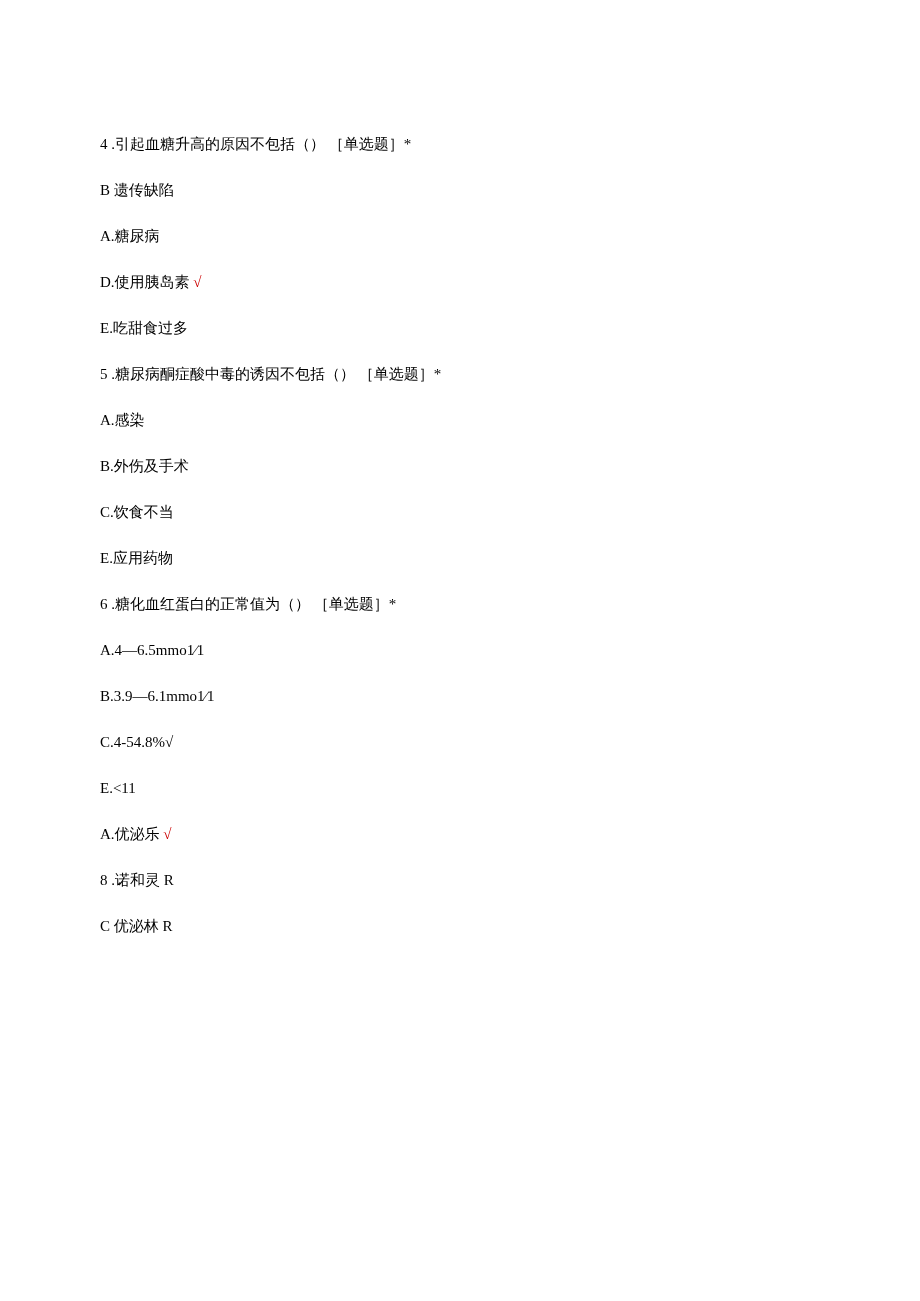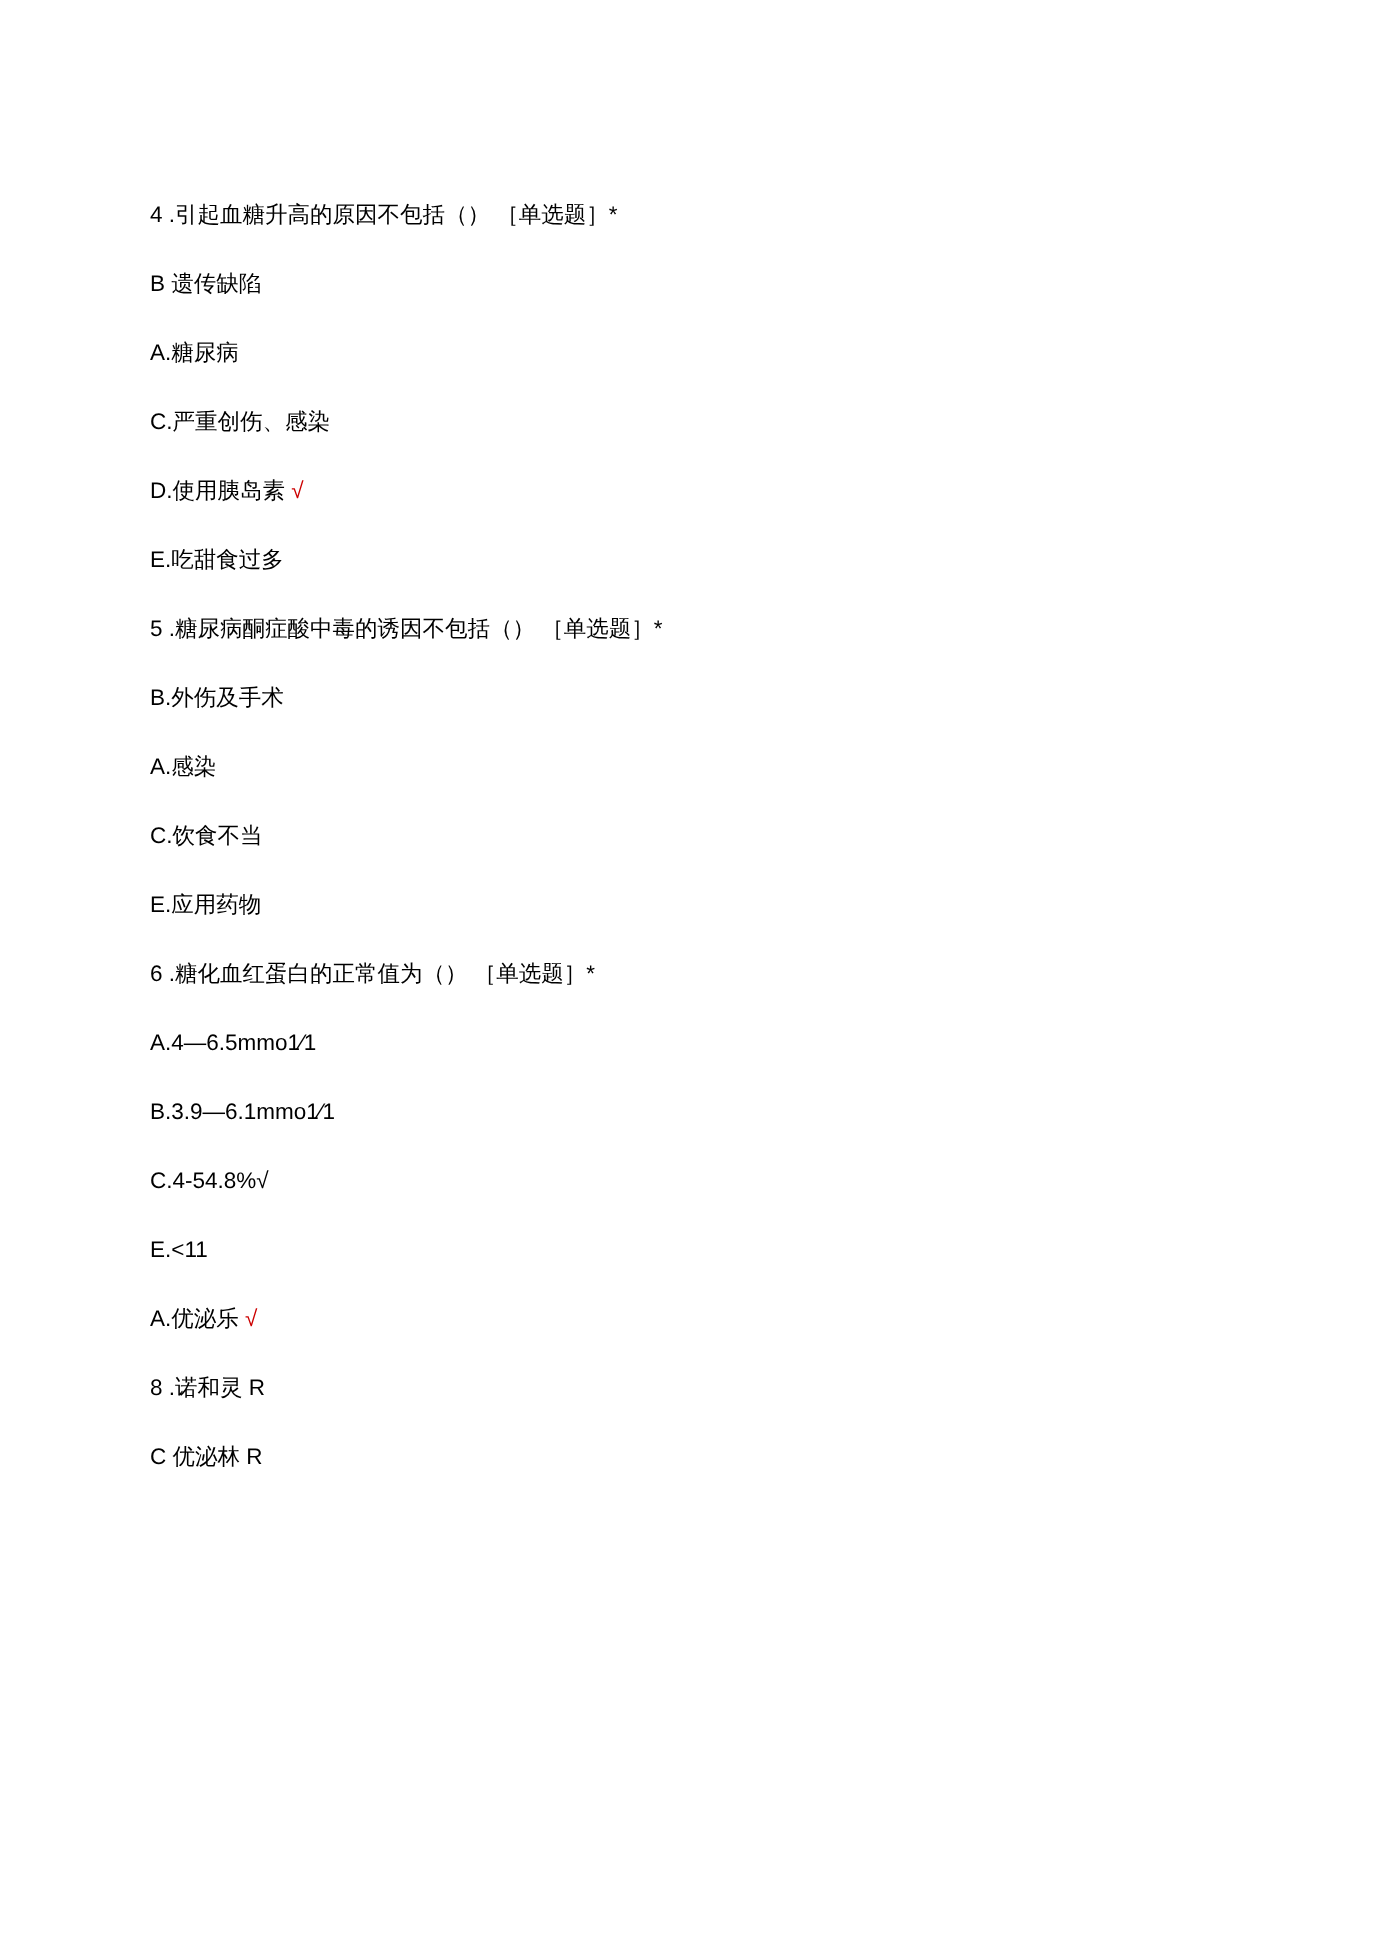--- a/index.html
+++ b/index.html
@@ -1,18 +1,19 @@
 <!DOCTYPE html>
 <html><head>
   <meta charset="utf-8">
   <style>
     * {
       margin: 0;
       padding: 0;
       box-sizing: border-box;
+      font-family: Liberation Serif, serif;
     }
     body {
       background: #ffffff;
       width: 920px;
       min-height: 1301px;
       font-family: "Microsoft YaHei", "SimSun", Arial, sans-serif;
       font-size: 15px;
       line-height: 1.6;
       color: #000000;
       padding: 110px 100px 80px 100px;
@@ -36,28 +37,27 @@
     }
   </style>
 </head>
 <body>
 
 <div id="content">
     <div class="question-block">
       <div class="question-text"><span class="question-number">4</span><span>  .引起血糖升高的原因不包括（） ［单选题］*</span></div>
       <div class="option"><span>B 遗传缺陷</span></div>
       <div class="option"><span>A.糖尿病</span></div>
-      <div class="option"><span>C.严重创伤、感染</span></div>
       <div class="option"><span>D.使用胰岛素</span><span class="check-mark"> √</span></div>
       <div class="option"><span>E.吃甜食过多</span></div>
     </div>
     <div class="question-block">
       <div class="question-text"><span class="question-number">5</span><span>  .糖尿病酮症酸中毒的诱因不包括（） ［单选题］*</span></div>
+      <div class="option"><span>A.感染</span></div>
       <div class="option"><span>B.外伤及手术</span></div>
-      <div class="option"><span>A.感染</span></div>
       <div class="option"><span>C.饮食不当</span></div>
       <div class="option"><span>E.应用药物</span></div>
     </div>
     <div class="question-block">
       <div class="question-text"><span class="question-number">6</span><span>  .糖化血红蛋白的正常值为（） ［单选题］*</span></div>
       <div class="option"><span>A.4—6.5mmo1∕1</span></div>
       <div class="option"><span>B.3.9—6.1mmo1∕1</span></div>
       <div class="option"><span>C.4-54.8%√</span></div>
       <div class="option"><span>E.&lt;11</span></div>
     </div>

